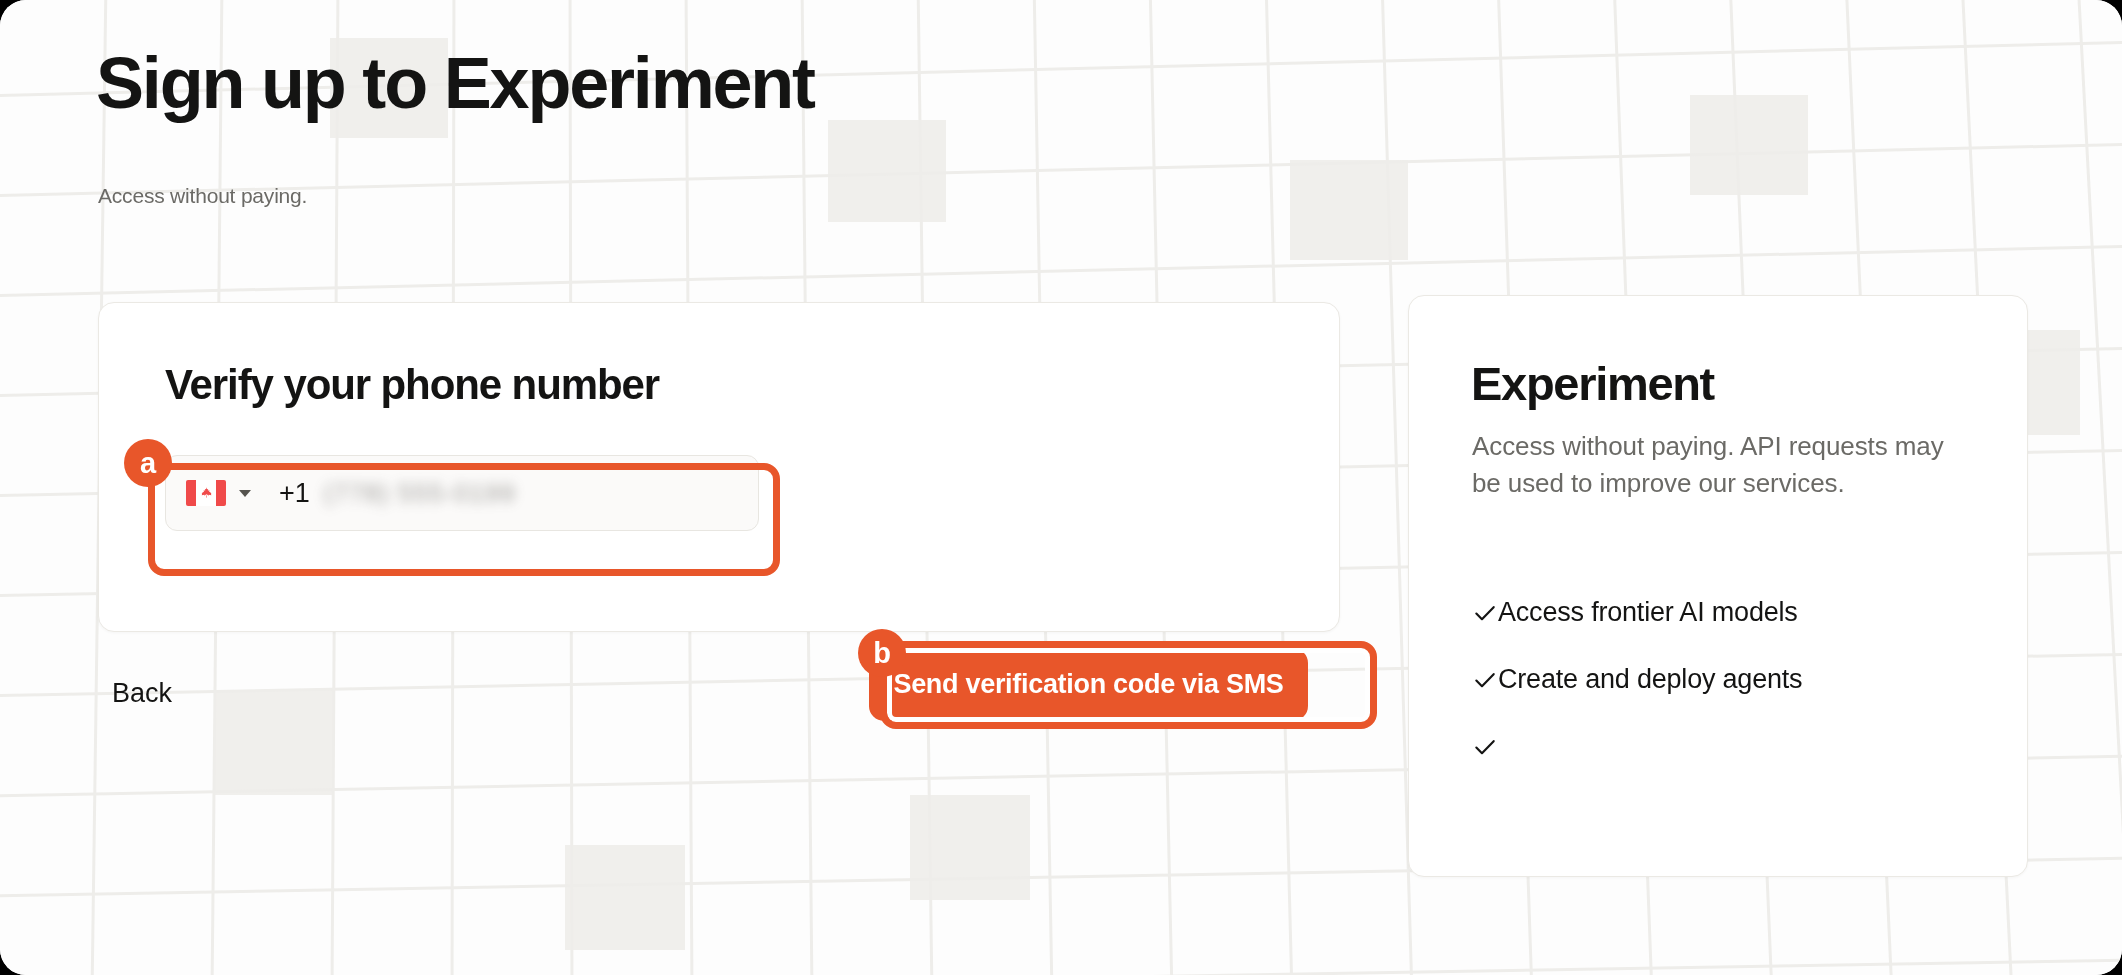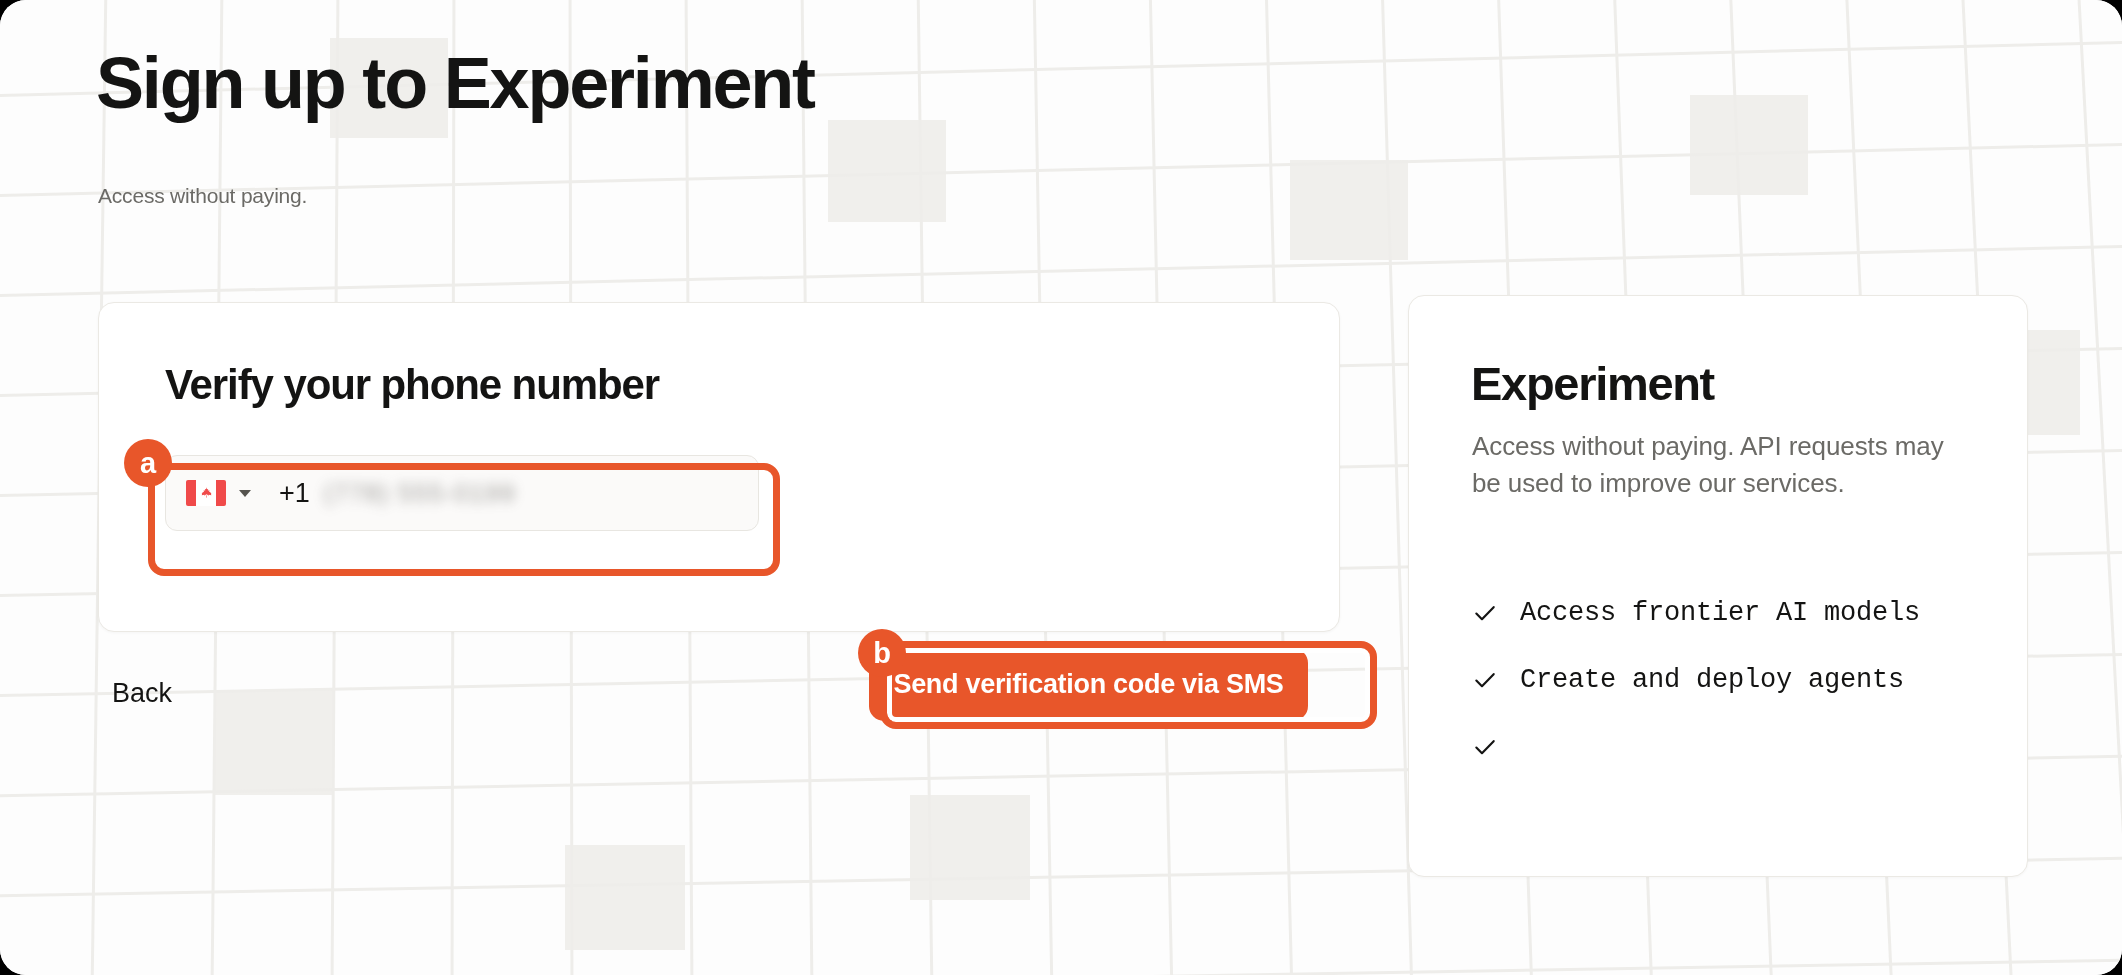--- a/index.html
+++ b/index.html
@@ -188,26 +188,24 @@
   #feature-list {
     position: absolute;
     left: 63px;
     top: 283px;
     width: 520px;
     list-style: none;
   }
   #feature-list li {
     display: flex;
     align-items: center;
-    gap: 22px;
     height: 67px;
     font-size: 27px;
     color: #141413;
     letter-spacing: -0.2px;
-    font-family: Liberation Mono, monospace;
   }
   .check-icon { flex: none; width: 26px; height: 26px; }
 
   
   .annot-box {
     position: absolute;
     border: 7px solid #e8562a;
     border-radius: 16px;
     pointer-events: none;
   }

